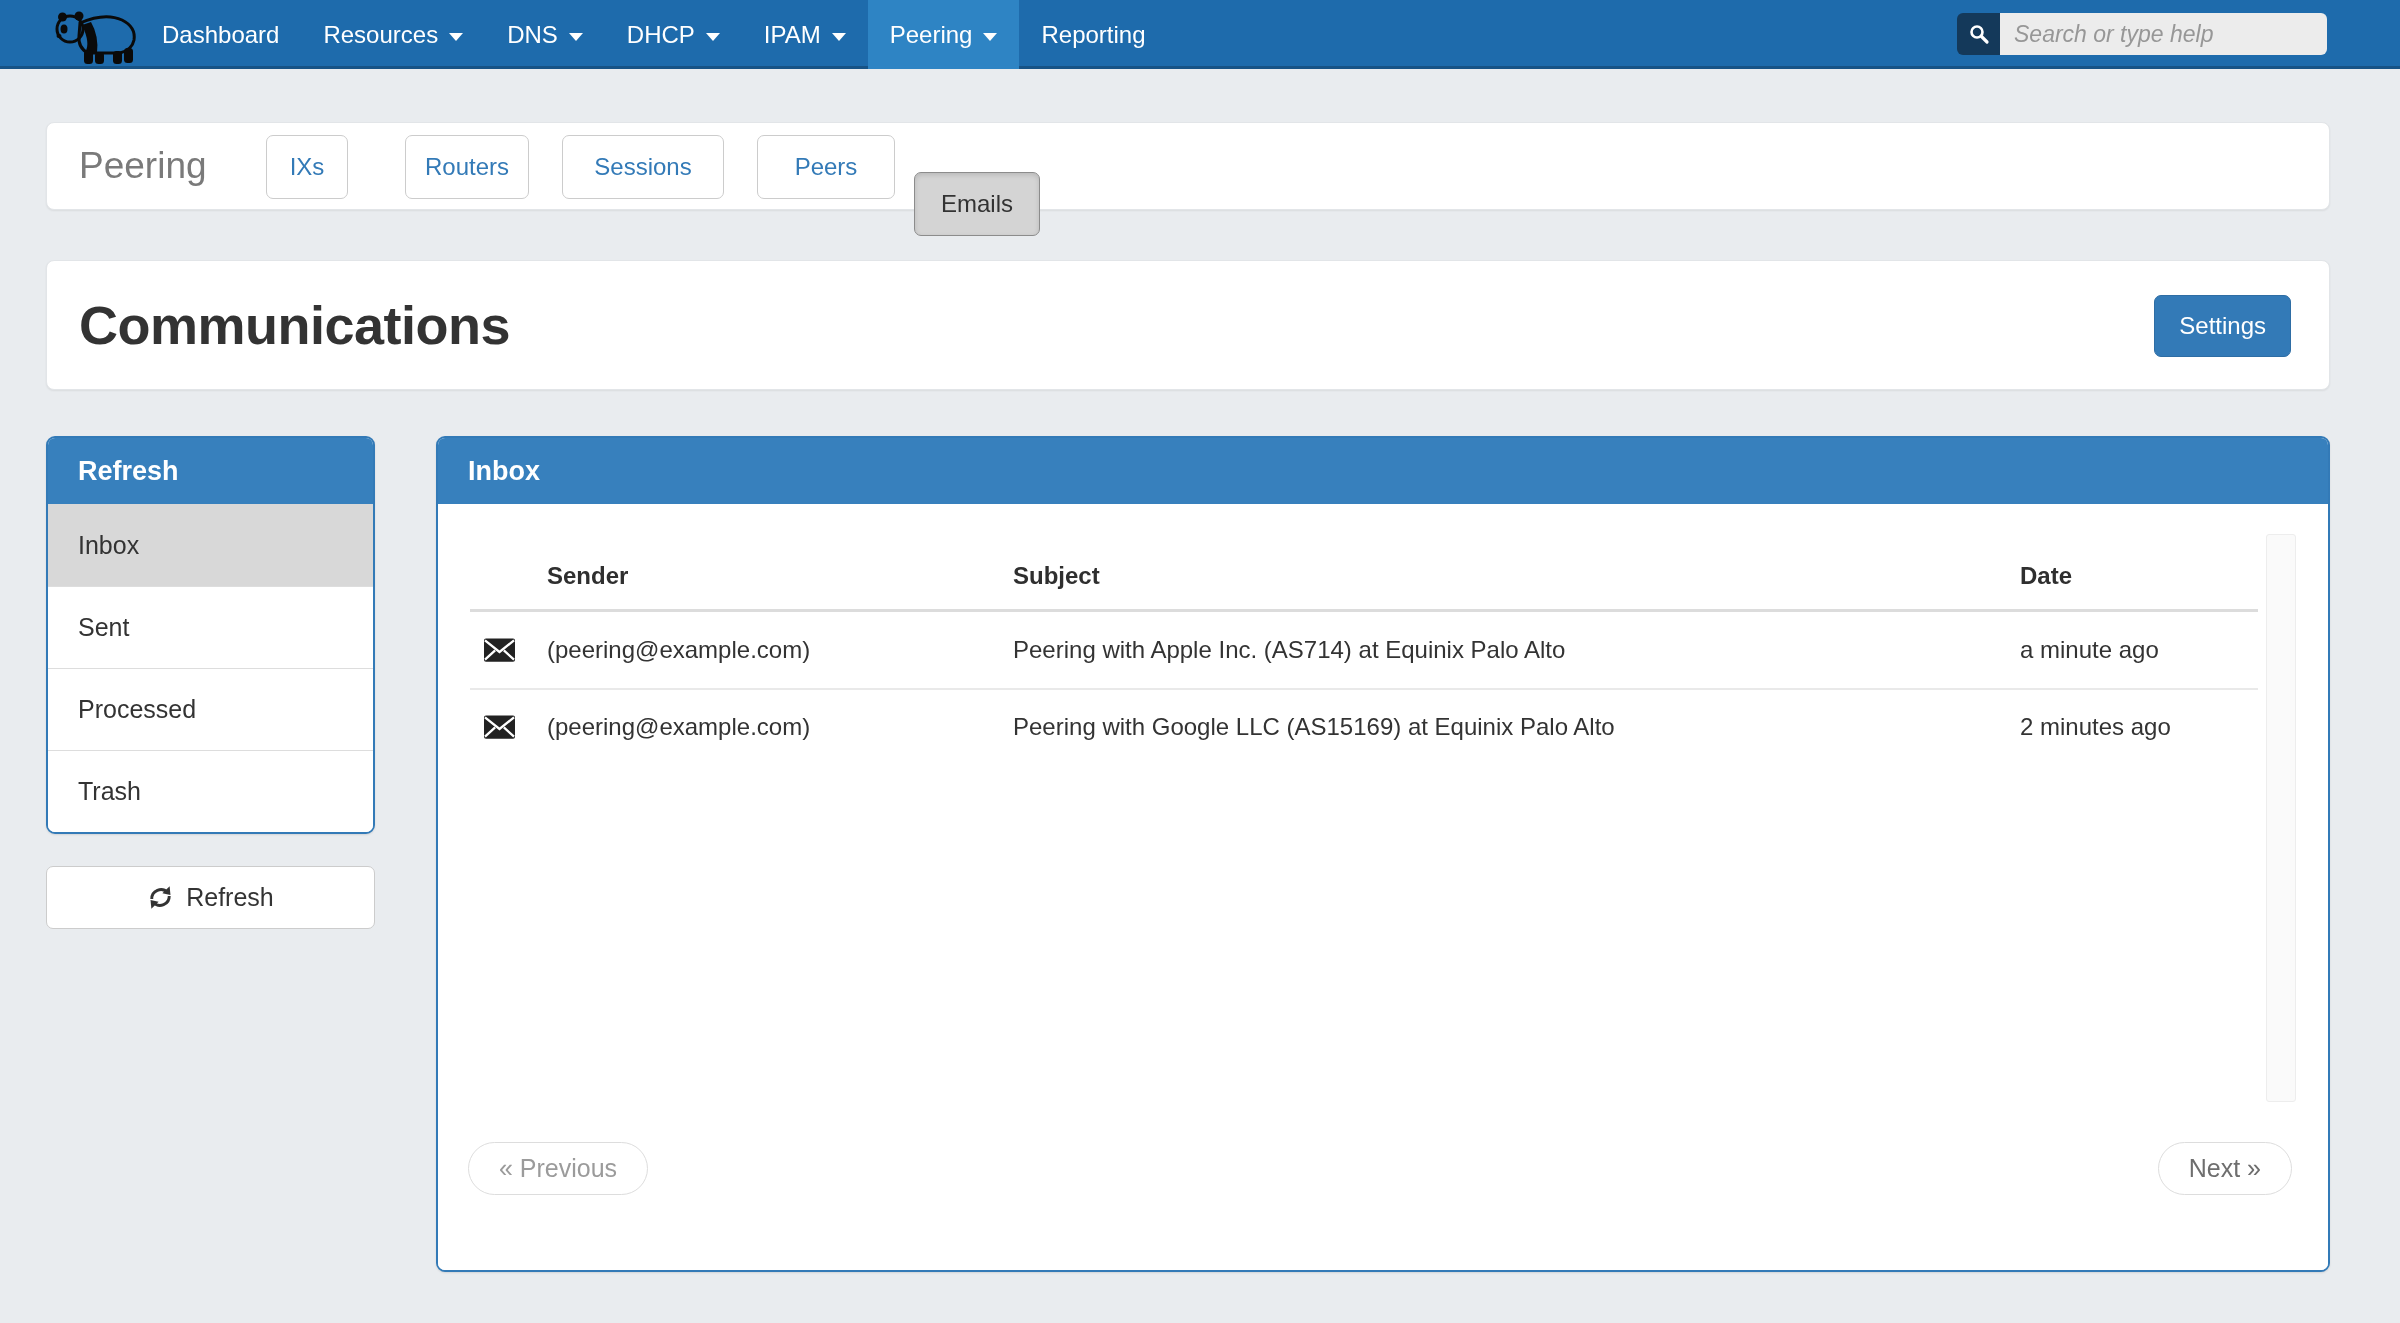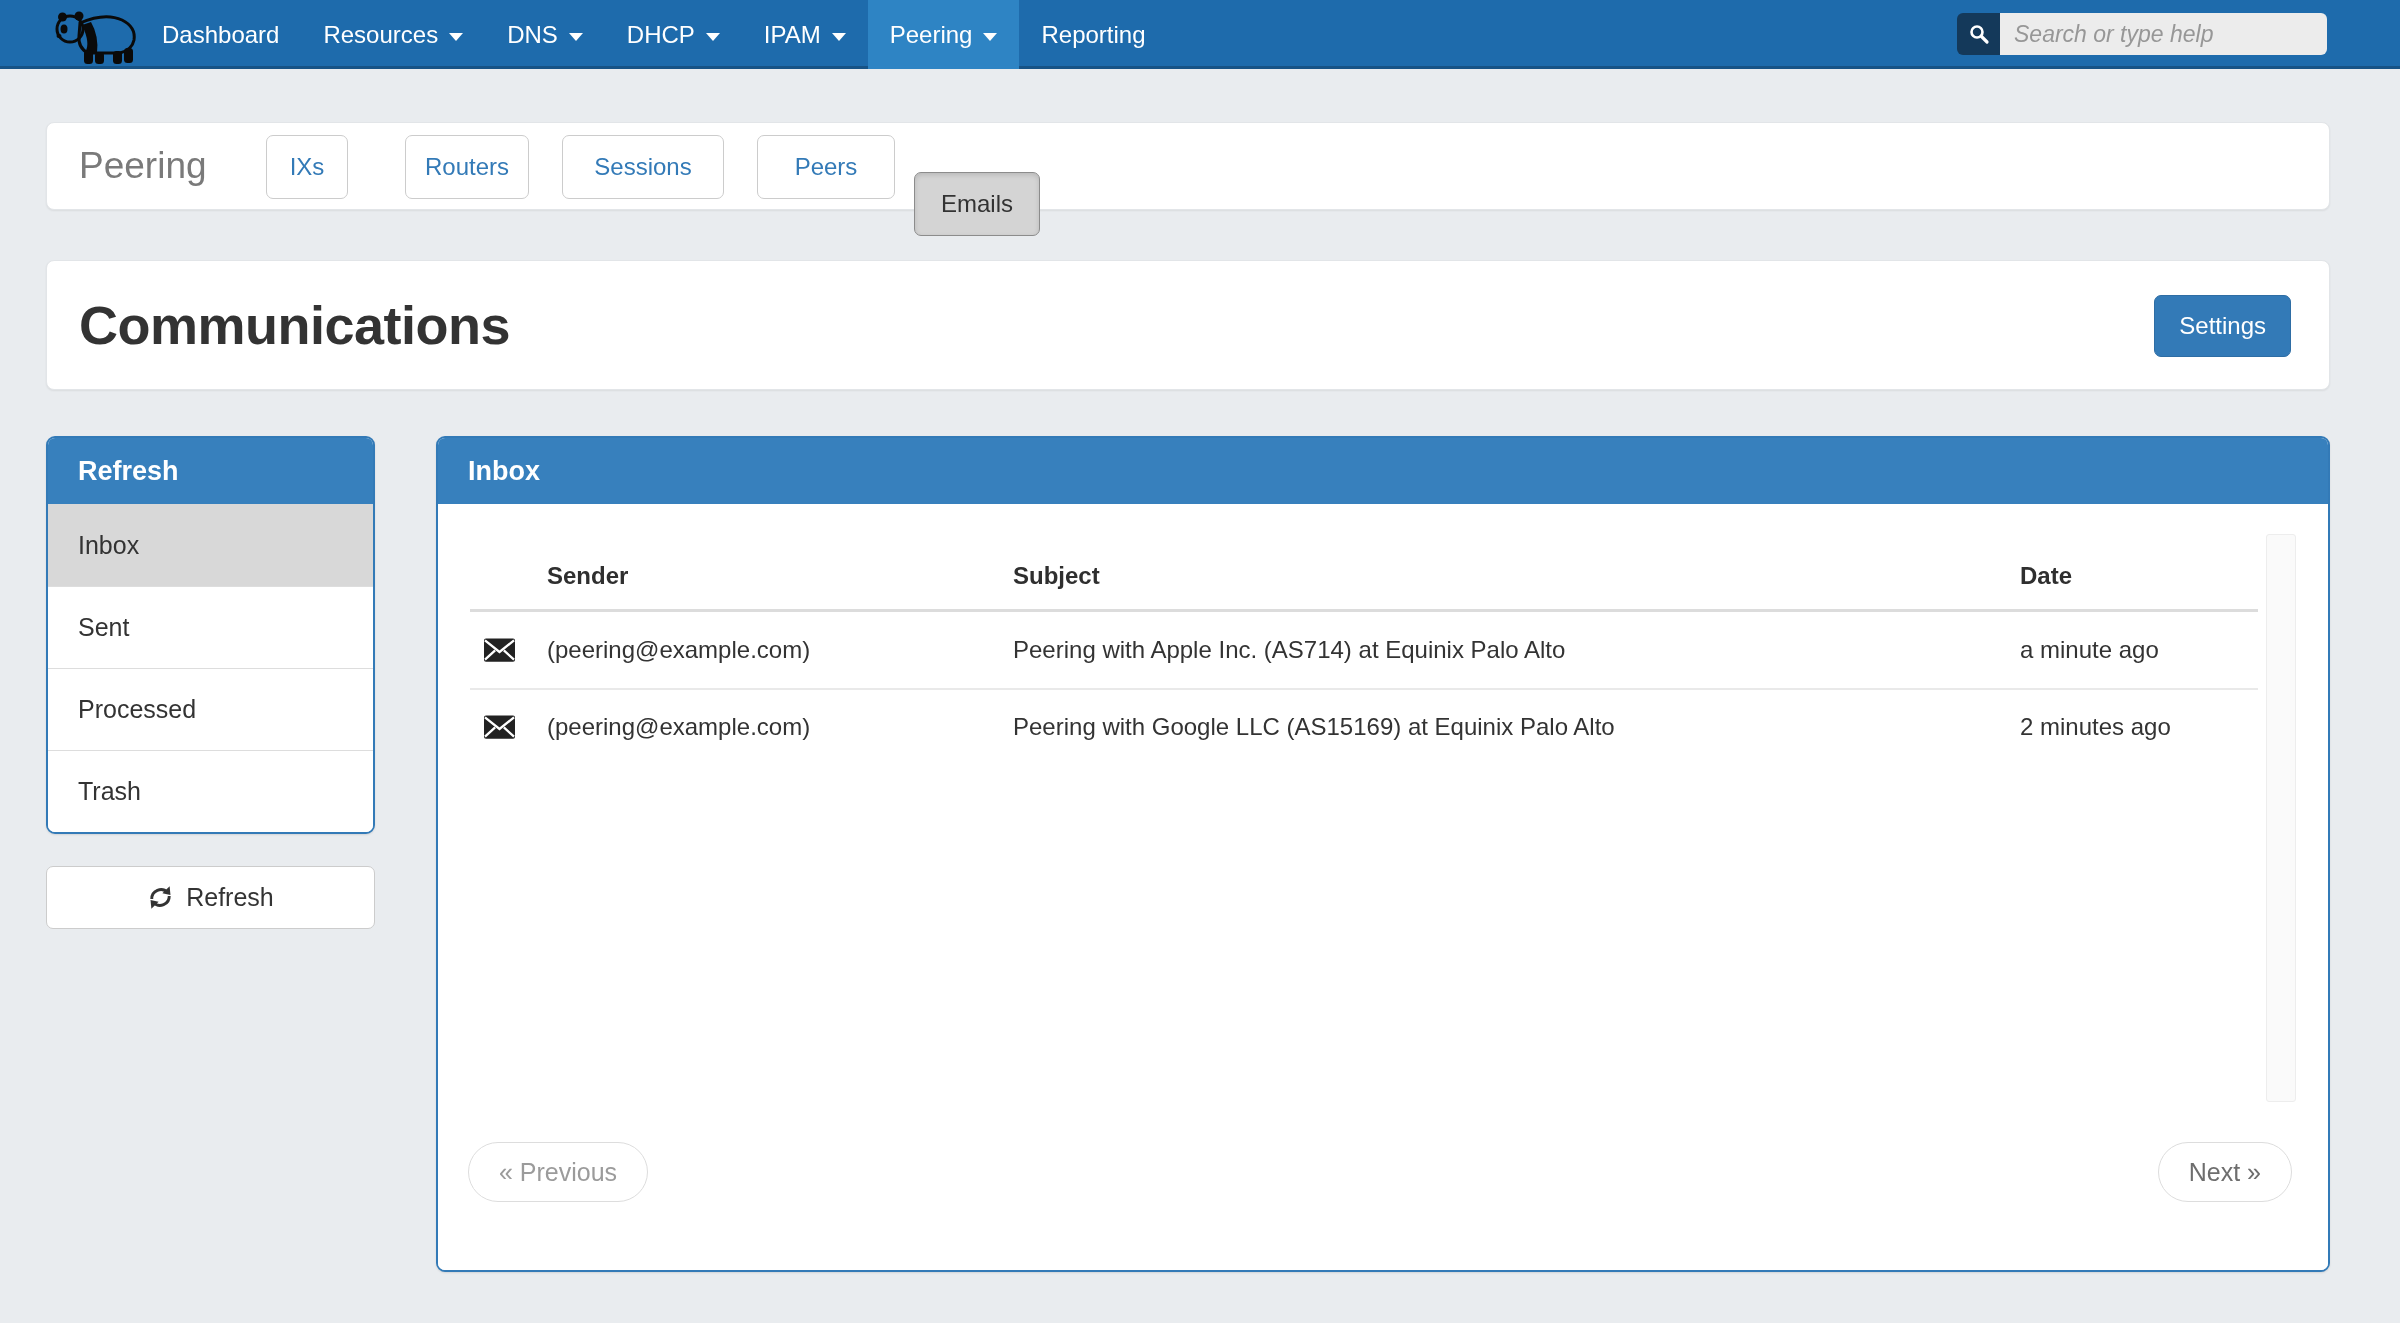--- a/index.html
+++ b/index.html
@@ -145,21 +145,21 @@
   .c-sender{width:466px;}
   .c-subject{flex:1;}
   .c-date{width:238px;}
 
   .scroll-track{
     position:absolute;right:32px;top:30px;width:30px;height:568px;
     background:#fafafa;border:1px solid #ededed;border-radius:3px;
   }
 
   .pager{
-    position:absolute;top:638px;height:60px;padding:12px 30px;
+    position:absolute;top:638px;height:53px;padding:12px 30px;
     border:1px solid #ddd;border-radius:34px;background:#fff;
     font-size:25px;display:flex;align-items:center;cursor:pointer;font-family:inherit;
   }
   .pager-prev{left:30px;color:#9b9b9b;}
   .pager-next{right:36px;color:#6e6e6e;}
 </style>
 </head>
 <body>
 
 <div class="stage">

